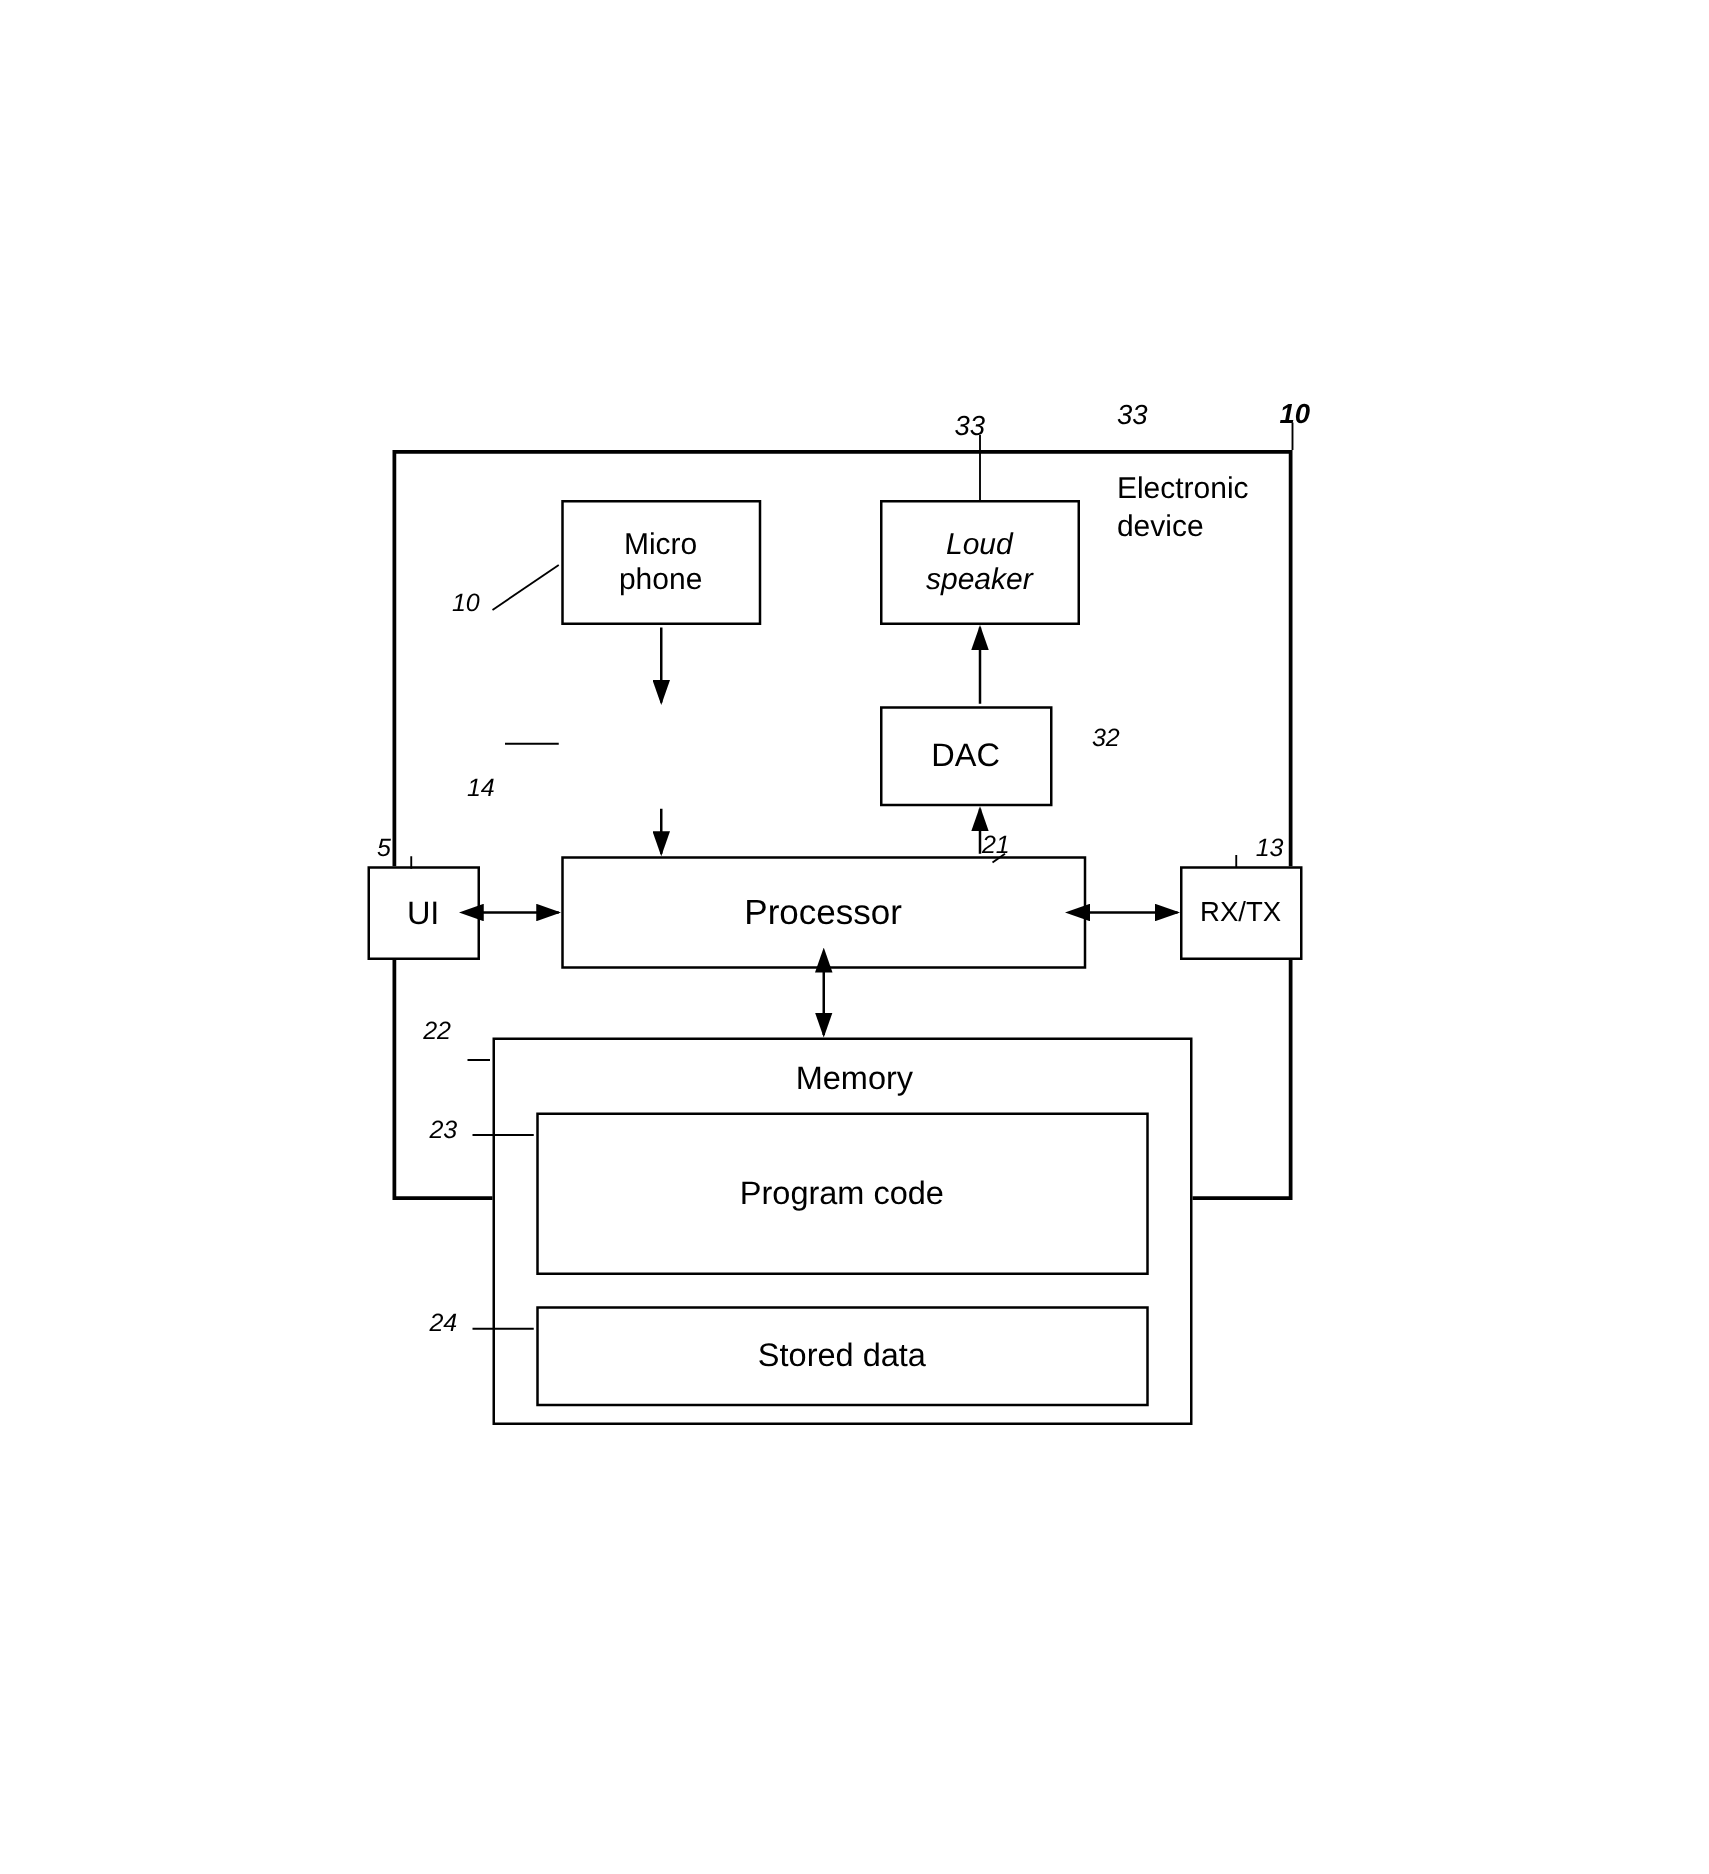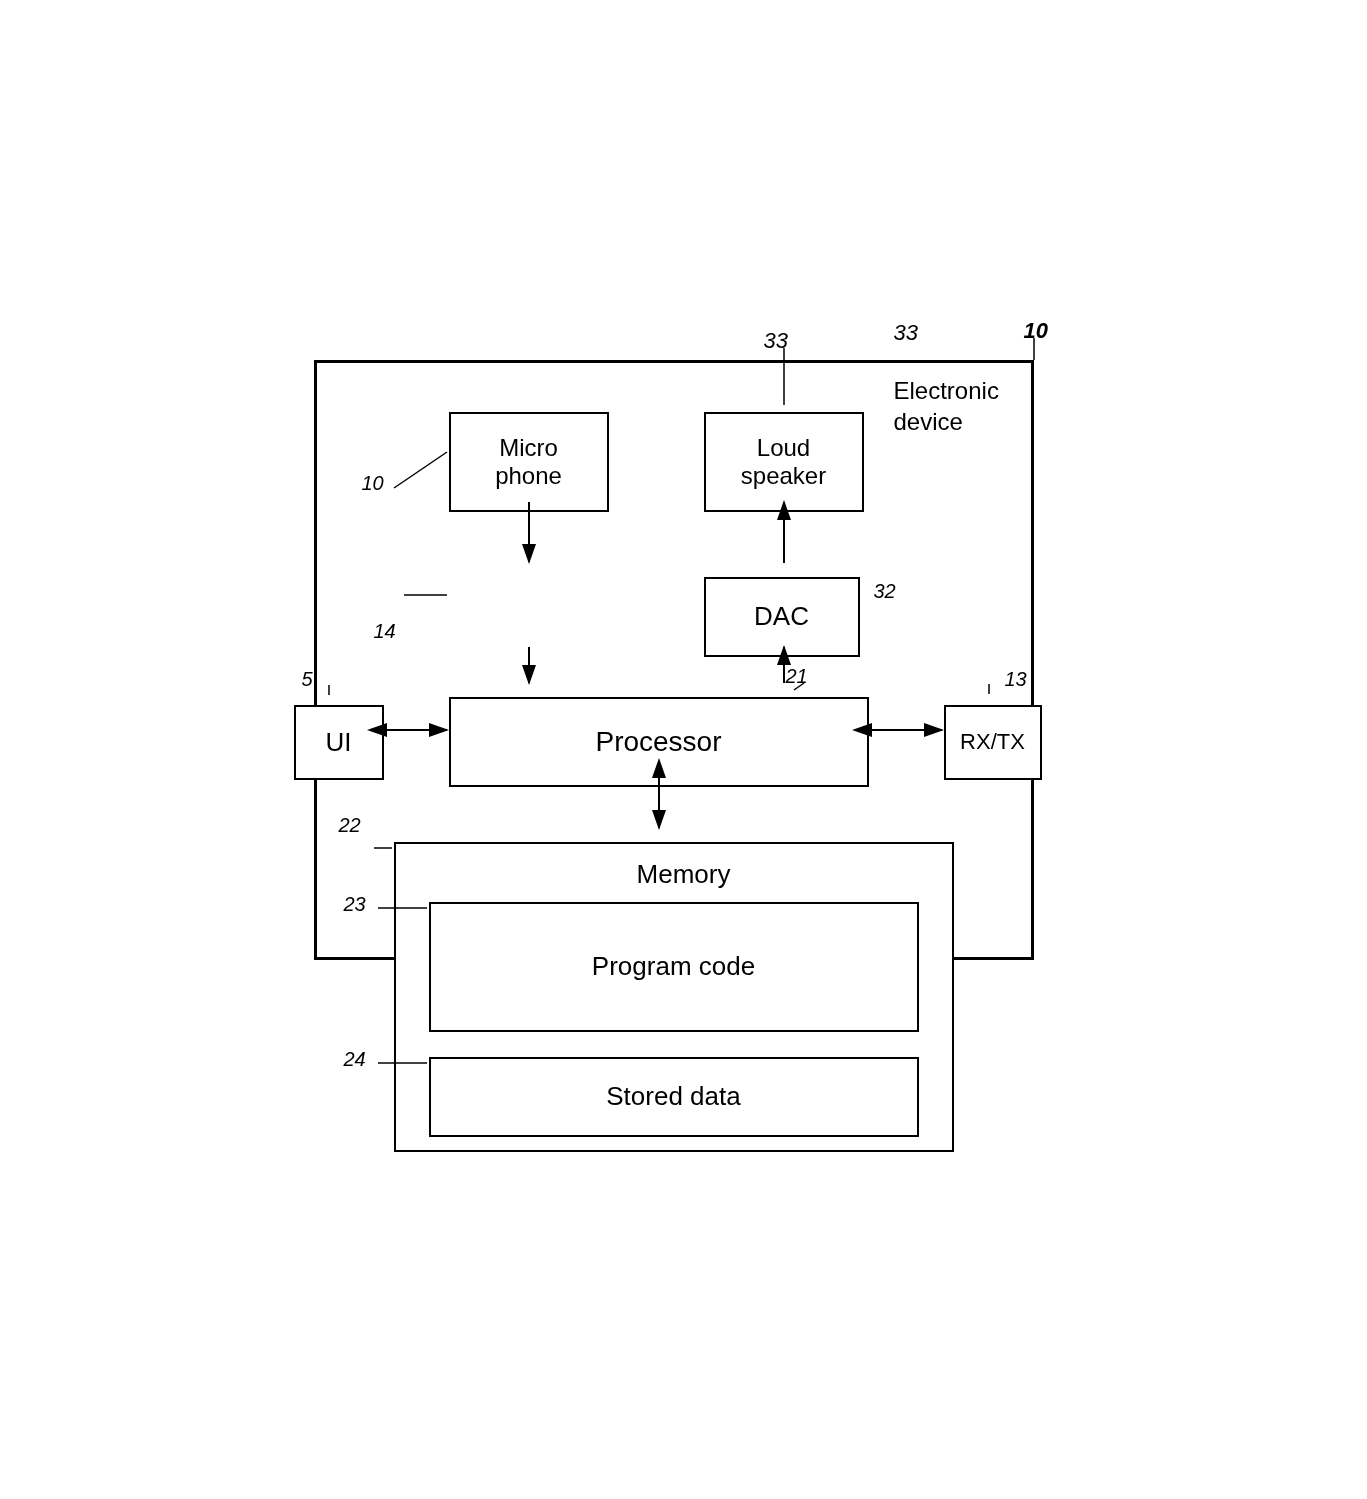--- a/index.html
+++ b/index.html
@@ -39,21 +39,20 @@
     .component-box {
       position: absolute;
       border: 2.5px solid #000;
       background: #fff;
       display: flex;
       align-items: center;
       justify-content: center;
       text-align: center;
       font-size: 22px;
       font-weight: normal;
-      margin-top: 12px;
     }
 
     
     .arrows-svg {
       position: absolute;
       top: 0;
       left: 0;
       width: 100%;
       height: 100%;
       pointer-events: none;
@@ -88,26 +87,26 @@
 
     <line x1="510" y1="48" x2="510" y2="105" stroke="#000" stroke-width="1.5"></line>
 
     <line x1="760" y1="38" x2="760" y2="60" stroke="#000" stroke-width="1.5"></line>
   </svg>
 
   <div class="component-box" style="top:100px; left:175px; width:160px; height:100px; font-size:24px;">
     Micro<br>phone
   </div>
 
-  <div class="component-box" style="top:100px; left:430px; width:160px; height:100px; font-size:24px;">
+  <div class="component-box" style="top:100px; left:430px; width:160px; height:100px; font-size:24px;font-style:italic;">
     Loud<br>speaker
   </div>
 
 
-  <div class="component-box" style="top:265px; left:430px; width:156px; height:80px; font-size:26px;">
+  <div class="component-box" style="top:265px; left:430px; width:138px; height:80px; font-size:26px;">
     DAC
   </div>
 
   <div class="component-box" style="top:385px; left:175px; width:420px; height:90px; font-size:28px;">
     Processor
   </div>
 
   <div class="component-box" style="top:393px; left:20px; width:90px; height:75px; font-size:26px; border: 2.5px solid #000;">
     UI
   </div>

